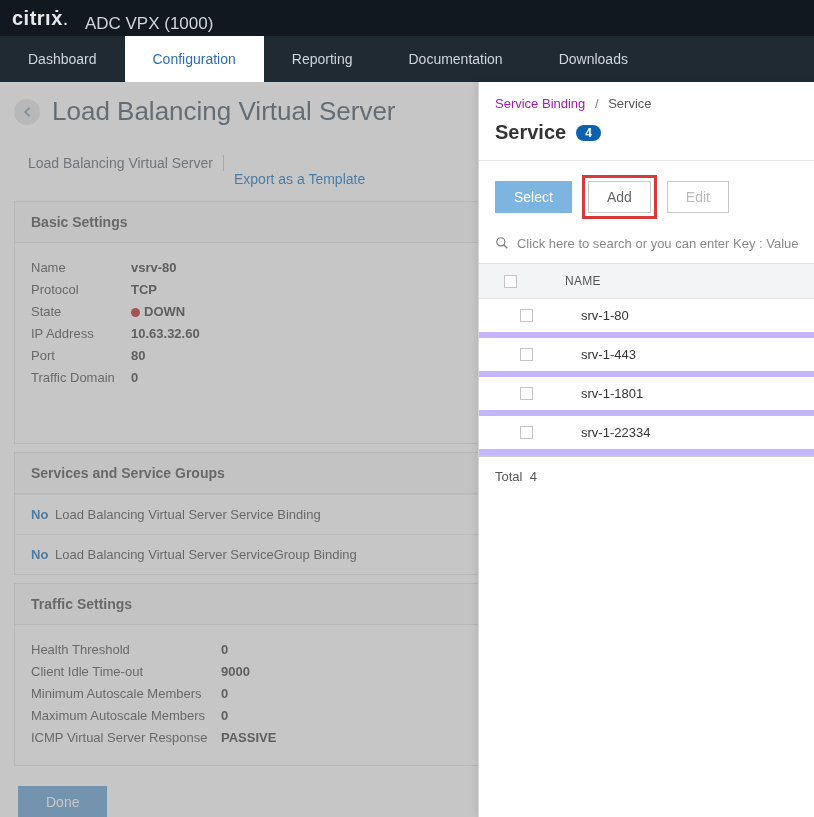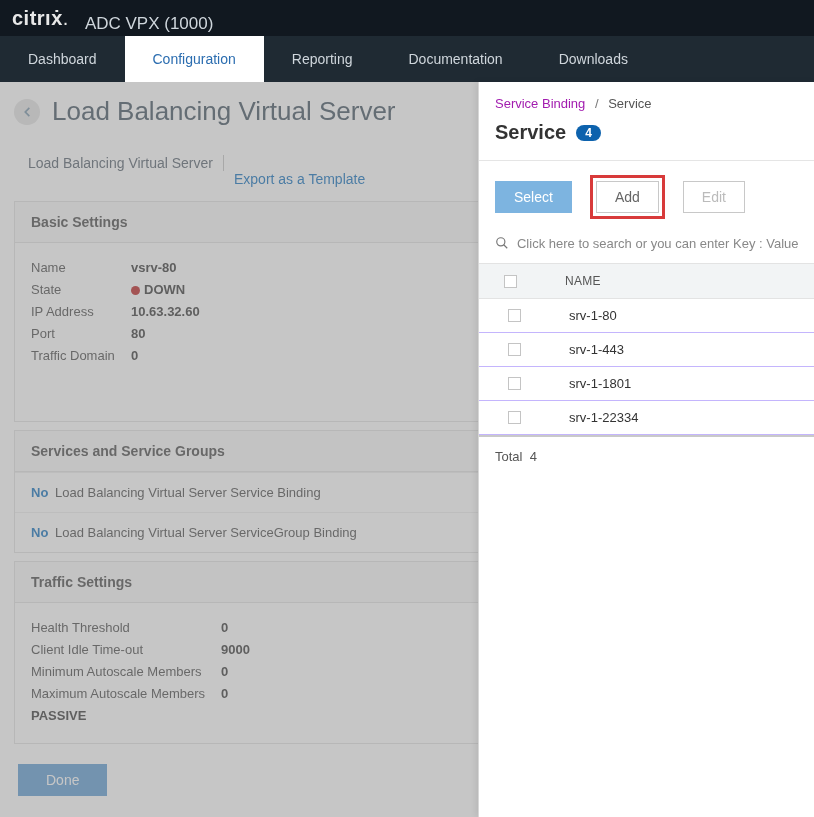--- a/index.html
+++ b/index.html
@@ -45,36 +45,36 @@
 
 .slideover { position: absolute; top: 82px; right: 0; width: 336px; bottom: 0; background: #fff; border-left: 1px solid #d7d7d7; box-shadow: -2px 0 6px rgba(0,0,0,0.08); }
 .so-breadcrumb { padding: 14px 16px 4px 16px; font-size: 13px; }
 .so-breadcrumb .link { color: #a21caf; cursor: pointer; }
 .so-breadcrumb .sep { color: #777; margin: 0 6px; }
 .so-breadcrumb .cur { color: #555; }
 .so-title-row { padding: 6px 16px 16px 16px; border-bottom: 1px solid #e5e5e5; display: flex; align-items: center; }
 .so-title { font-size: 20px; font-weight: 600; color: #333; margin-right: 10px; }
 .so-count { background: #0d62ad; color: #fff; border-radius: 10px; padding: 1px 9px; font-size: 12px; font-weight: 600; }
 
-.so-actions { padding: 14px 16px; display: flex; gap: 18px; align-items: center; }
+.so-actions { padding: 14px 16px; display: flex; gap: 10px; align-items: center; }
 .so-btn { border: 1px solid #c8c8c8; background: #fff; color: #666; padding: 7px 18px; font-size: 14px; cursor: pointer; }
 .so-btn.primary { background: #7db4e0; border-color: #7db4e0; color: #fff; }
 .so-btn.disabled { color: #bbb; cursor: default; }
 .highlight-box { border: 3px solid #d83a3a; padding: 3px; display: inline-block; }
 
 .so-search { padding: 2px 16px 12px 16px; display: flex; align-items: center; color: #888; font-size: 13px; }
 .search-icon { width: 16px; height: 16px; margin-right: 8px; }
 .search-text { white-space: nowrap; overflow: hidden; }
 
 .so-table-hd { background: #f2f4f5; border-top: 1px solid #e3e3e3; border-bottom: 1px solid #e3e3e3; display: flex; align-items: center; padding: 10px 0; font-size: 12px; color: #555; letter-spacing: 0.3px; }
 .so-col-chk { width: 62px; display: flex; justify-content: center; }
 .so-col-name { padding-left: 24px; flex: 1; }
 .chkbox { width: 13px; height: 13px; border: 1px solid #c4c4c4; background: #fff; cursor: pointer; }
 
-.so-row { display: flex; align-items: center; border-bottom: 1px solid #c4b5fd; padding: 9px 4px; font-size: 13px; color: #333; }
+.so-row { display: flex; align-items: center; border-bottom: 6px solid #c4b5fd; padding: 9px 16px; font-size: 13px; color: #333; }
 
 .so-footer { border-top: 2px solid #c9c9c9; padding: 12px 16px; font-size: 13px; color: #555; }
 
 svg.arrow-left { fill: #7e99ad; }
 svg.mag { stroke: #777; fill: none; stroke-width: 2; }
 </style>
 </head>
 <body>
 
 <div class="topbar">
@@ -109,20 +109,24 @@
 
   
   <div class="panel">
     <div class="panel-hd">Basic Settings</div>
     <div class="panel-bd">
       <div class="kv">
           <div class="k">Name</div>
           <div class="v">vsrv-80</div>
         </div>
       <div class="kv">
+          <div class="k">Protocol</div>
+          <div class="v">TCP</div>
+        </div>
+      <div class="kv">
           <div class="k">State</div>
           <div class="v"><span class="state-dot"></span><span>DOWN</span></div>
         </div>
       <div class="kv">
           <div class="k">IP Address</div>
           <div class="v">10.63.32.60</div>
         </div>
       <div class="kv">
           <div class="k">Port</div>
           <div class="v">80</div>
@@ -161,20 +165,21 @@
         </div>
       <div class="kv wide">
           <div class="k">Minimum Autoscale Members</div>
           <div class="v">0</div>
         </div>
       <div class="kv wide">
           <div class="k">Maximum Autoscale Members</div>
           <div class="v">0</div>
         </div>
       <div class="kv wide">
+          <div class="k">ICMP Virtual Server Response</div>
           <div class="v">PASSIVE</div>
         </div>
     </div>
   </div>
 
   <button class="done-btn">Done</button>
 </div>
 
 <div class="dim-layer"></div>
 

